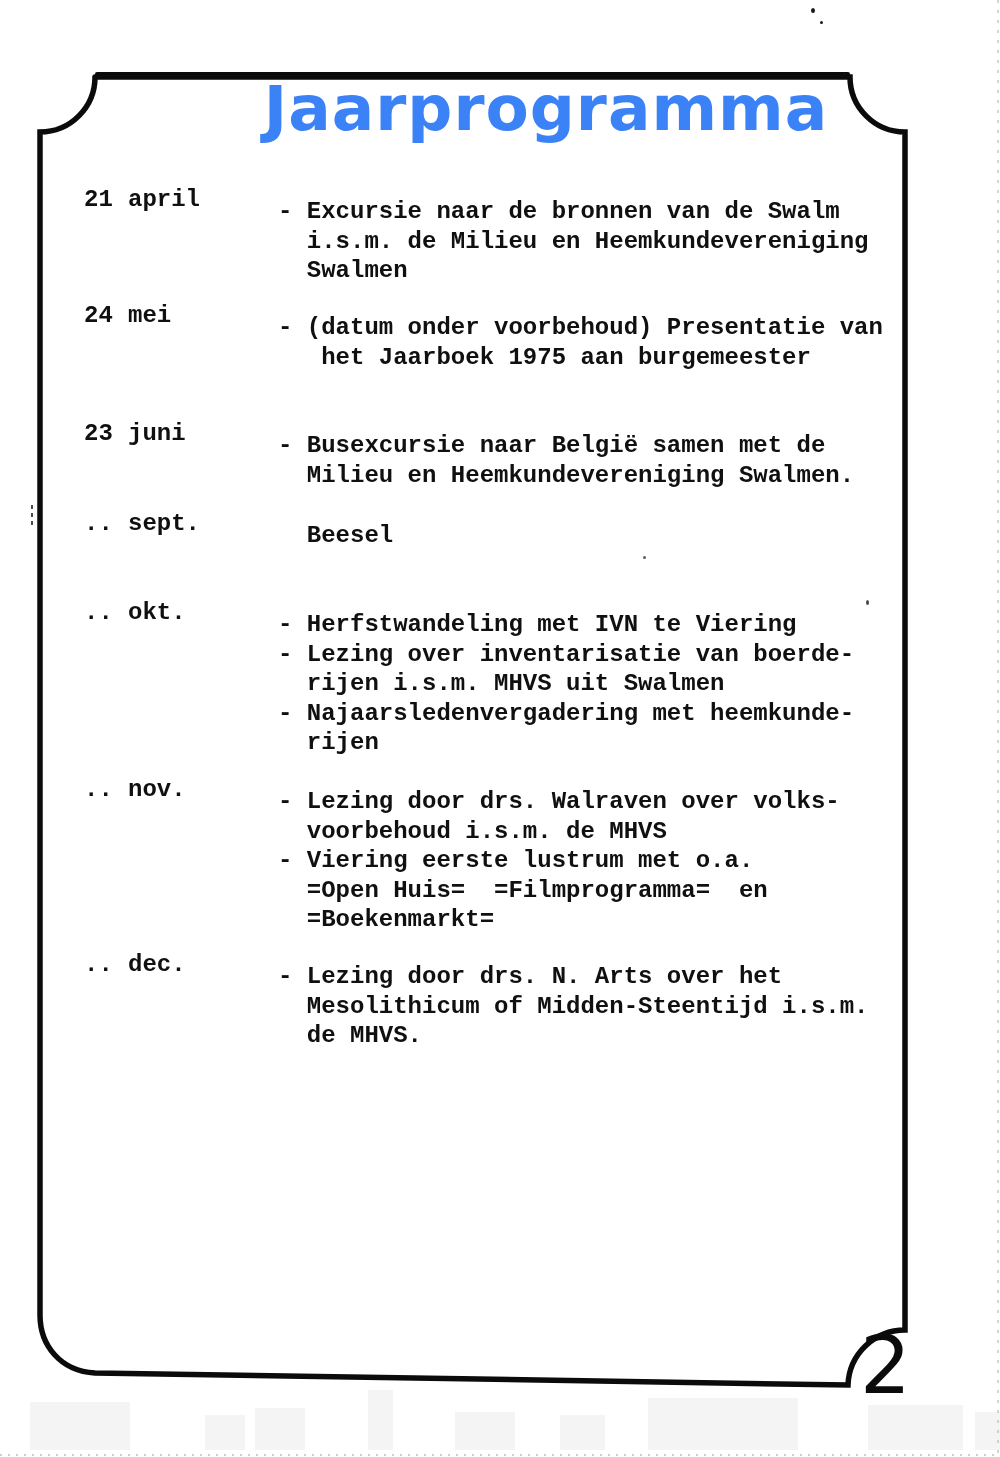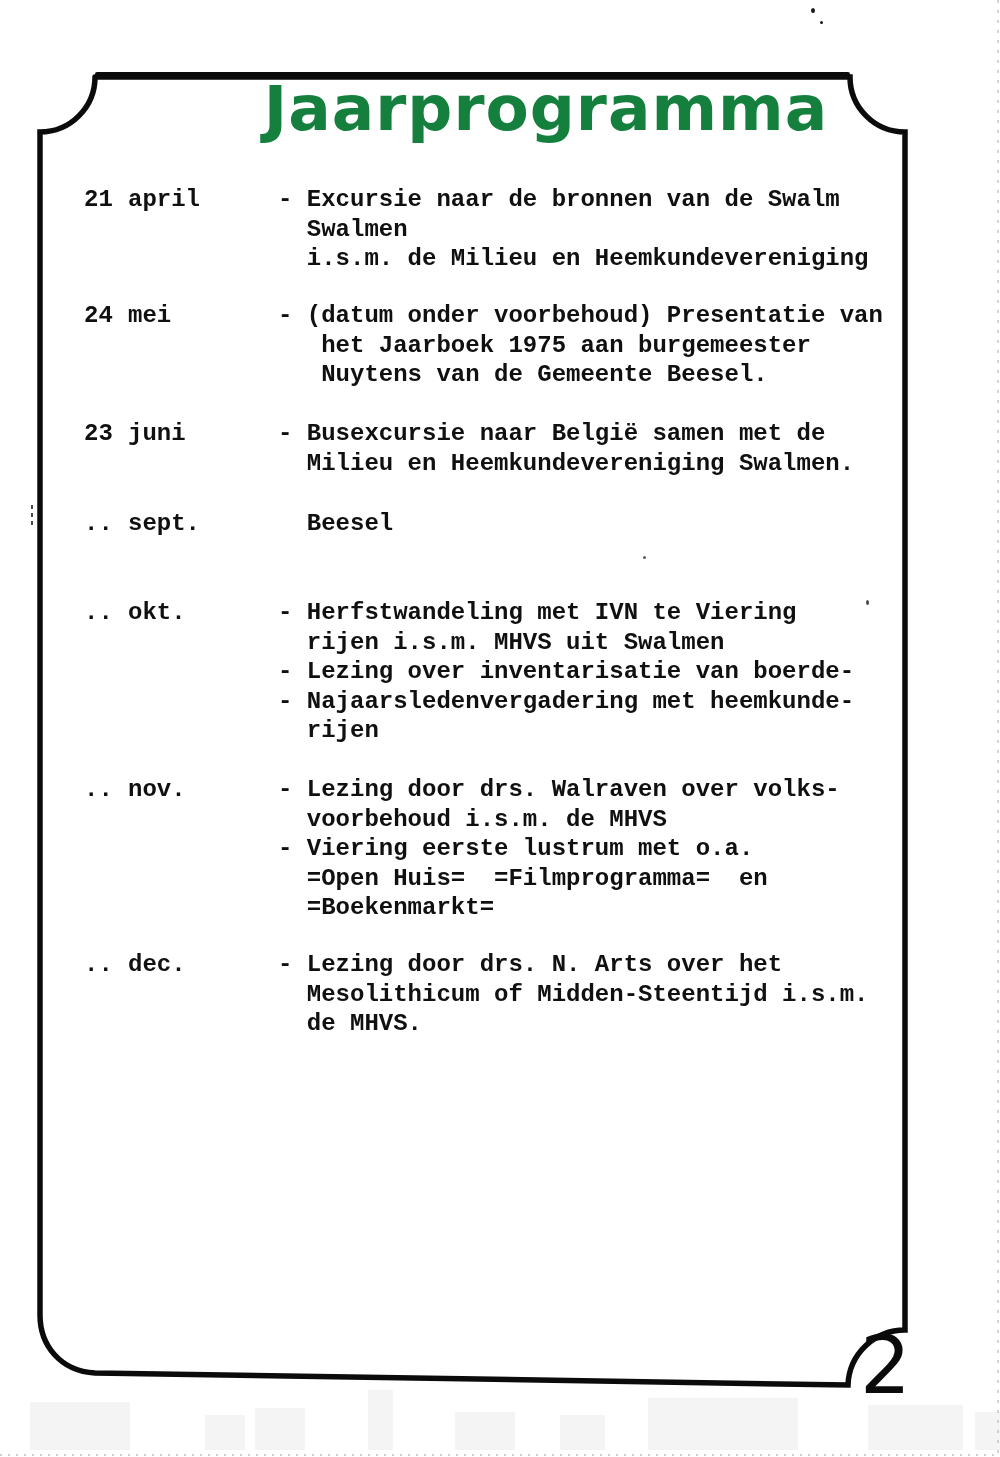--- a/index.html
+++ b/index.html
@@ -17,35 +17,35 @@
 
   
   .title {
     position:absolute;
     left:546px; top:72px;
     transform:translateX(-50%);
     font-family:"DejaVu Sans", sans-serif;
     font-weight:bold;
     font-size:63px;
     letter-spacing:1px;
-    color:#15803d;
+    color:#3b82f6;
     white-space:nowrap;
   }
 
   
   .entry {
     position:absolute; left:0; width:100%;
     color:#101010;
     font-weight:700;
     font-size:24px;
     line-height:29.5px;
   }
   .entry .day   { position:absolute; left:84px;  top:0; white-space:pre; }
   .entry .month { position:absolute; left:128px; top:0; white-space:pre; }
-  .entry .lines { position:absolute; left:278px; top:0; }
+  .entry .lines { position:absolute; left:278px; top:12px; }
   .entry .line  { white-space:pre; }
 
   
   .page-number {
     position:absolute;
     left:860px; top:1326px;
     font-family:"DejaVu Sans", sans-serif;
     font-size:80px;
     font-weight:500;
     color:#0b0b0b;
@@ -76,32 +76,31 @@
     <path d="M 97 74 H 848" fill="none" stroke="#0b0b0b" stroke-width="4" stroke-linecap="round"></path>
   </svg>
 
   <div class="title">Jaarprogramma</div>
 
   <div class="entry" style="top:185px">
     <span class="day">21</span>
     <span class="month">april</span>
     <div class="lines">
       <div class="line">- Excursie naar de bronnen van de Swalm</div>
+      <div class="line">  i.s.m. de Milieu en Heemkundevereniging</div>
       <div class="line">  Swalmen</div>
-      <div class="line">  i.s.m. de Milieu en Heemkundevereniging</div>
     </div>
   </div>
 
   <div class="entry" style="top:301px">
     <span class="day">24</span>
     <span class="month">mei</span>
     <div class="lines">
       <div class="line">- (datum onder voorbehoud) Presentatie van</div>
       <div class="line">   het Jaarboek 1975 aan burgemeester</div>
-      <div class="line">   Nuytens van de Gemeente Beesel.</div>
     </div>
   </div>
 
   <div class="entry" style="top:419px">
     <span class="day">23</span>
     <span class="month">juni</span>
     <div class="lines">
       <div class="line">- Busexcursie naar België samen met de</div>
       <div class="line">  Milieu en Heemkundevereniging Swalmen.</div>
     </div>
@@ -113,22 +112,22 @@
     <div class="lines">
       <div class="line">  Beesel</div>
     </div>
   </div>
 
   <div class="entry" style="top:598px">
     <span class="day">..</span>
     <span class="month">okt.</span>
     <div class="lines">
       <div class="line">- Herfstwandeling met IVN te Viering</div>
+      <div class="line">- Lezing over inventarisatie van boerde-</div>
       <div class="line">  rijen i.s.m. MHVS uit Swalmen</div>
-      <div class="line">- Lezing over inventarisatie van boerde-</div>
       <div class="line">- Najaarsledenvergadering met heemkunde-</div>
       <div class="line">  rijen</div>
     </div>
   </div>
 
   <div class="entry" style="top:775px">
     <span class="day">..</span>
     <span class="month">nov.</span>
     <div class="lines">
       <div class="line">- Lezing door drs. Walraven over volks-</div>

